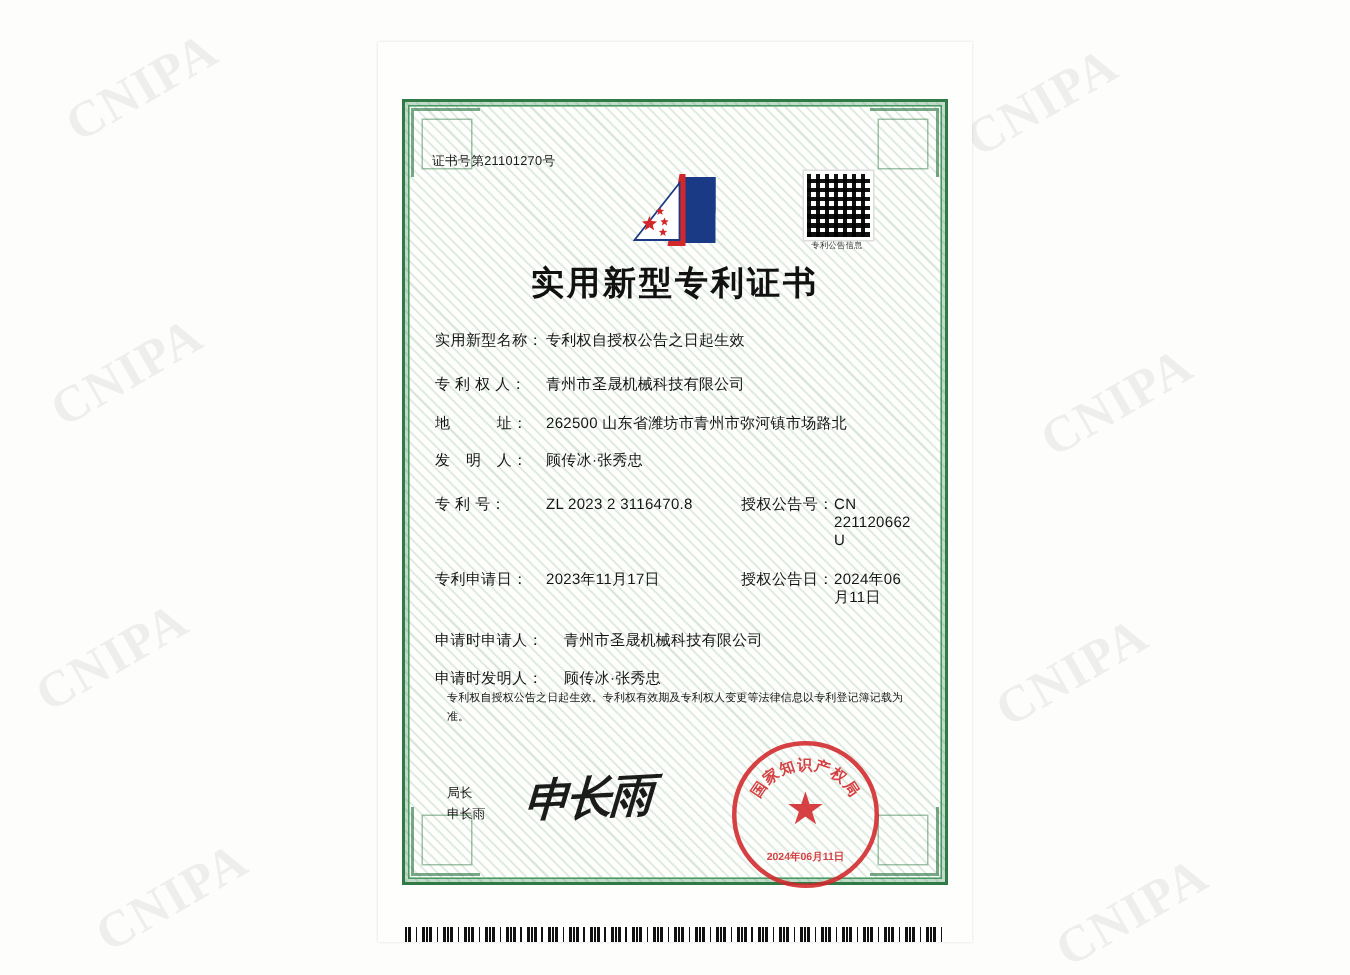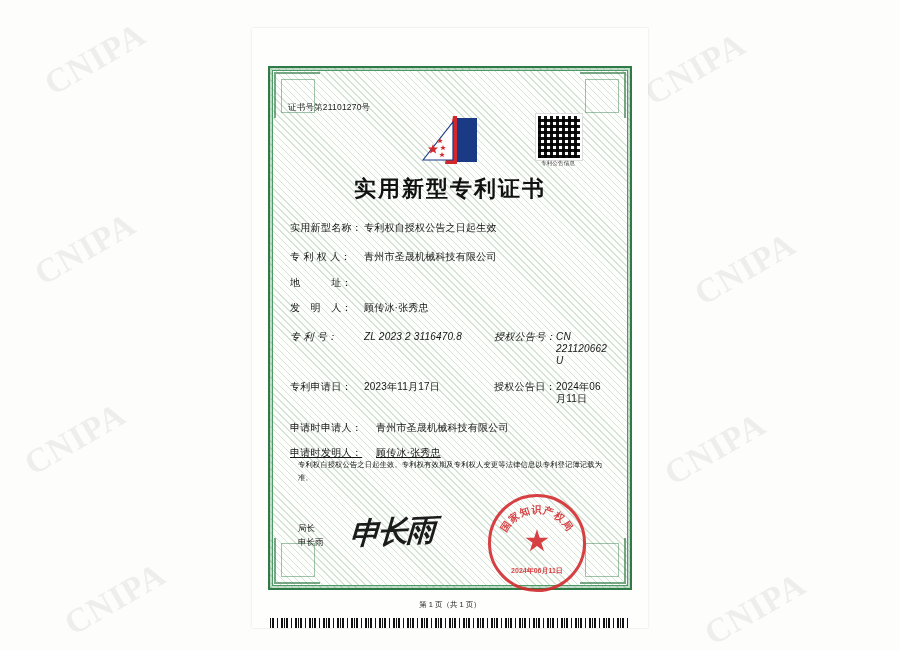--- a/index.html
+++ b/index.html
@@ -339,47 +339,48 @@
         <span class="val">专利权自授权公告之日起生效</span>
       </div>
 
       <div class="row wide" style="margin-top:17px;">
         <span class="lbl">专 利 权 人：</span>
         <span class="val">青州市圣晟机械科技有限公司</span>
       </div>
 
       <div class="row wide">
         <span class="lbl">地　　　址：</span>
+        <span class="val">262500 山东省潍坊市青州市弥河镇市场路北</span>
       </div>
 
       <div class="row wide">
         <span class="lbl">发　明　人：</span>
         <span class="val">顾传冰·张秀忠</span>
       </div>
 
-      <div class="row" style="margin-top:17px;font-style:italic;">
+      <div class="row" style="margin-top:17px;">
         <span class="lbl">专 利 号：</span>
         <span class="val2">ZL 2023 2 3116470.8</span>
         <span class="lbl2">授权公告号：</span>
         <span class="val">CN 221120662 U</span>
       </div>
 
       <div class="row">
         <span class="lbl">专利申请日：</span>
         <span class="val2">2023年11月17日</span>
         <span class="lbl2">授权公告日：</span>
         <span class="val">2024年06月11日</span>
       </div>
 
       <div class="row wide" style="margin-top:17px;">
         <span class="lbl" style="width:86px;flex:0 0 86px;">申请时申请人：</span>
         <span class="val">青州市圣晟机械科技有限公司</span>
       </div>
 
-      <div class="row wide" style="margin-top:6px;text-decoration:underline;">
+      <div class="row wide" style="margin-top:6px;">
         <span class="lbl" style="width:86px;flex:0 0 86px;">申请时发明人：</span>
         <span class="val">顾传冰·张秀忠</span>
       </div>
     </div>
 
     <div class="statement">
       <p>专利权自授权公告之日起生效。专利权有效期及专利权人变更等法律信息以专利登记簿记载为准。</p>
     </div>
 
     <div class="sig-block">
@@ -395,17 +396,16 @@
           <path id="arcBottom" d="M 20 58 A 28 28 0 0 0 72 58"></path>
         </defs>
         <text>
           <textPath href="#arcTop" startOffset="50%" text-anchor="middle">国家知识产权局</textPath>
         </text>
       </svg>
       <div class="star">★</div>
       <div class="date">2024年06月11日</div>
     </div>
 
-    <div class="page-no">第 1 页（共 1 页）</div>
     <div class="barcode"></div>
 
   </div>
 </div>
 
 </body></html>

